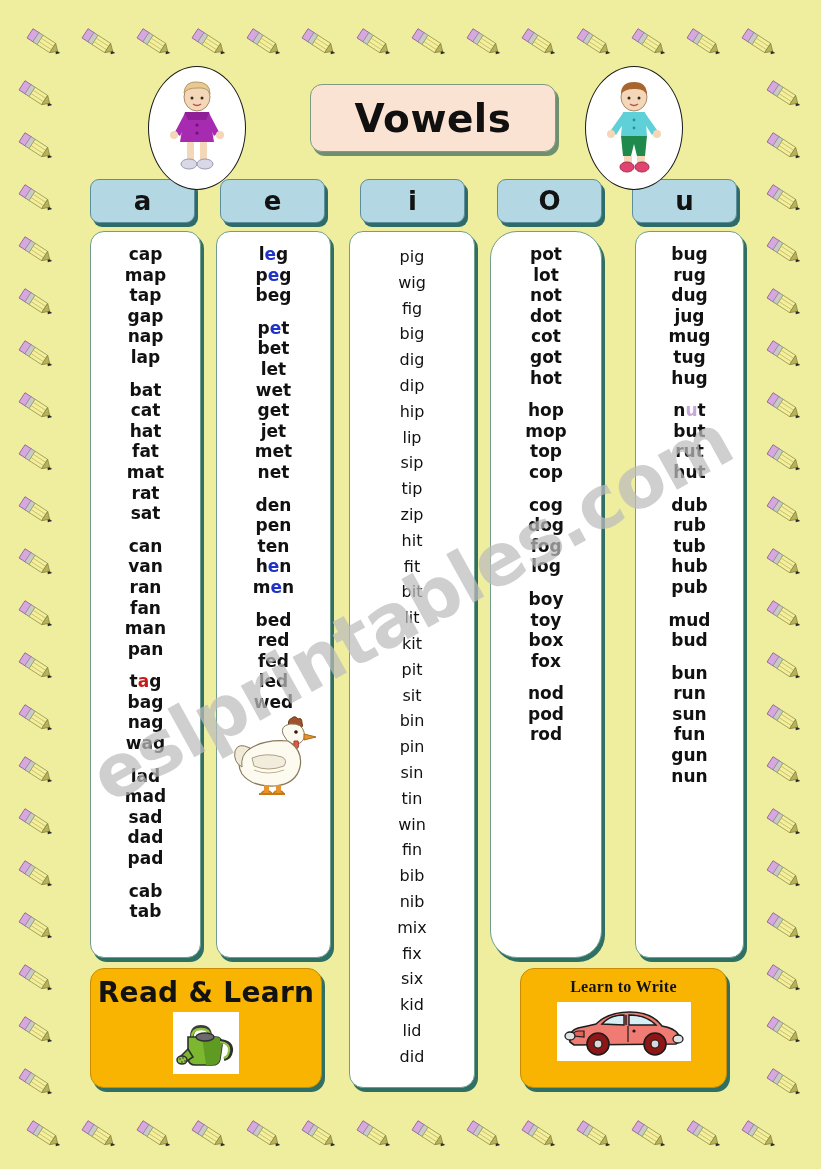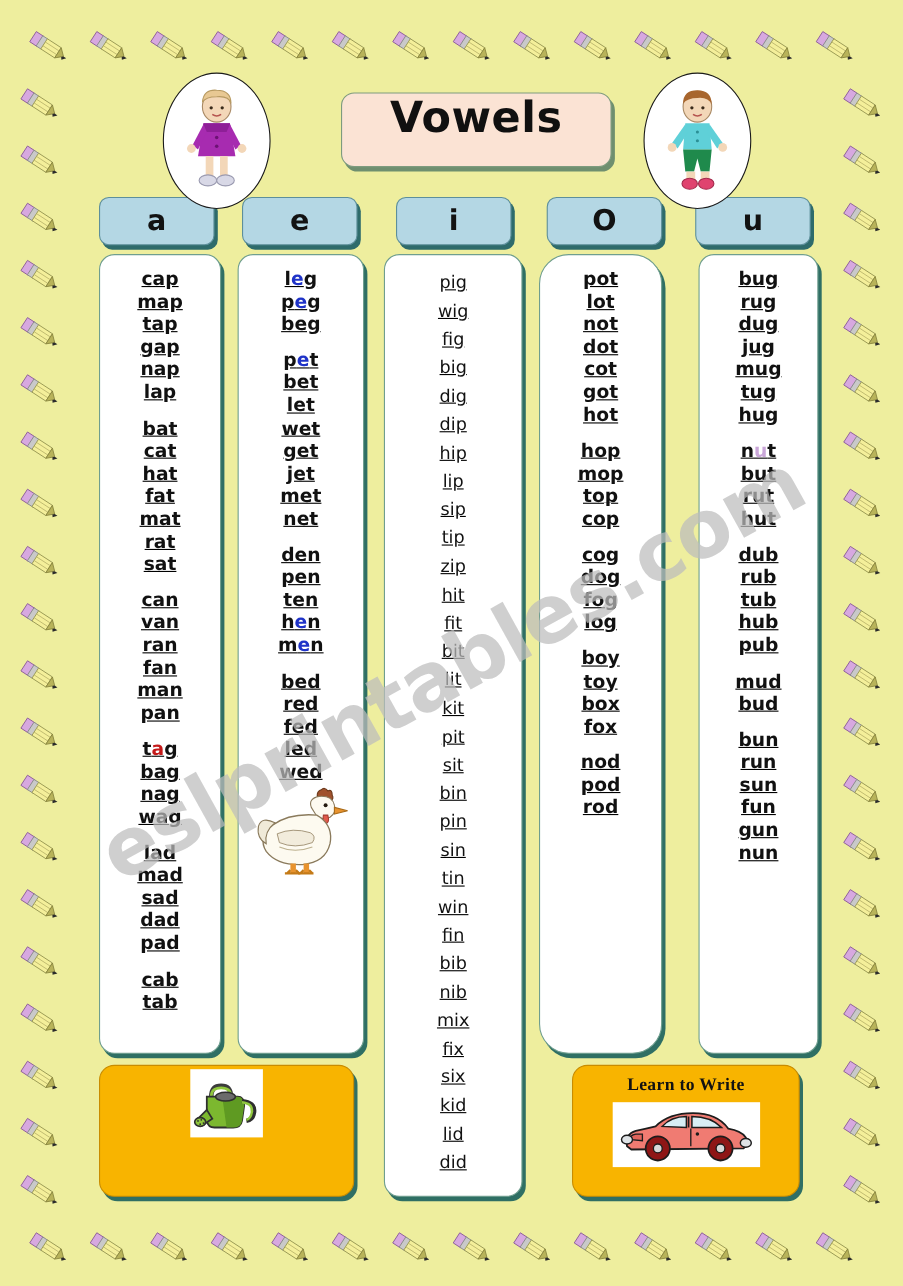--- a/index.html
+++ b/index.html
@@ -31,21 +31,21 @@
     background:#ffffff;border:1px solid #1a1a1a;z-index:4;
     display:flex;align-items:center;justify-content:center;overflow:hidden;
   }
   #kid-girl{left:148px;top:66px;}
   #kid-boy{left:585px;top:66px;}
 
   .title-box{
     position:absolute;left:310px;top:84px;width:244px;height:66px;
     background:#fbe3d4;border:1px solid #7e9b7e;border-radius:12px;
     box-shadow:3px 4px 0 #6f8f6f;
-    display:flex;align-items:flex-start;justify-content:center;z-index:3;
+    display:flex;align-items:center;justify-content:center;z-index:3;
   }
   .title-box span{
     font-family:"DejaVu Sans", sans-serif;
     font-size:39px;font-weight:bold;color:#101010;letter-spacing:.5px;
   }
 
   
   .vtab{
     position:absolute;top:179px;width:103px;height:42px;
     background:#b4d7e4;border:1px solid #5d8f9b;border-radius:9px;
@@ -55,21 +55,21 @@
   .vtab span{font-size:26px;font-weight:bold;color:#121212;}
 
   
   .wcol{
     position:absolute;background:#ffffff;border:1px solid #6f9e8f;
     border-radius:14px;box-shadow:3px 4px 0 #2f6f64;
     z-index:3;overflow:hidden;
   }
   .wlist{
     display:flex;flex-direction:column;align-items:center;
-    padding-top:12px;width:100%;text-decoration:underline;
+    padding-top:12px;width:100%;
   }
   .w{
     font-size:17px;line-height:20.6px;color:#111111;
     text-align:center;white-space:pre;
   }
   .bold .w{font-weight:bold;}
   .light .w{font-weight:normal;font-size:16px;line-height:25.8px;}
   .gap{height:12px;}
   .hl-red{color:#c41a1a;}
   .hl-blue{color:#1f33c8;}
@@ -1045,20 +1045,21 @@
         <div class="w">sun</div>
         <div class="w">fun</div>
         <div class="w">gun</div>
         <div class="w">nun</div>
       </div>
   </div>
 
   <div class="watermark">eslprintables.com</div>
 
   <div class="banner" id="read-learn-banner">
+    <div class="btext">Read &amp; Learn</div>
     <div class="pic-frame" id="wateringcan-frame">
       <svg width="60" height="56" viewBox="0 0 60 56">
         <path d="M16 22 Q16 12 25 12 Q34 12 34 22" fill="none" stroke="#3c3c3c" stroke-width="4"></path>
         <path d="M16 22 Q16 14 25 14 Q34 14 34 22" fill="none" stroke="#8fc63d" stroke-width="2.4"></path>
         <path d="M12 22 L40 22 Q46 22 46 30 L44 44 Q43 50 36 50 L19 50 Q13 50 12 44Z" fill="#7cb82f" stroke="#2f2f2f" stroke-width="1.6"></path>
         <path d="M26 22 L40 22 Q46 22 46 30 L44 44 Q43 50 36 50 L30 50Z" fill="#5f9a22"></path>
         <ellipse cx="29" cy="22" rx="9" ry="4" fill="#6b6b6b" stroke="#2f2f2f" stroke-width="1.4"></ellipse>
         <path d="M44 26 Q56 27 55 36 Q54 43 48 44" fill="none" stroke="#2f2f2f" stroke-width="4"></path>
         <path d="M44 27 Q54 28 53 36 Q52 42 48 43" fill="none" stroke="#8fc63d" stroke-width="2.2"></path>
         <path d="M12 34 L4 42 L8 48 L17 42Z" fill="#7cb82f" stroke="#2f2f2f" stroke-width="1.6"></path>

